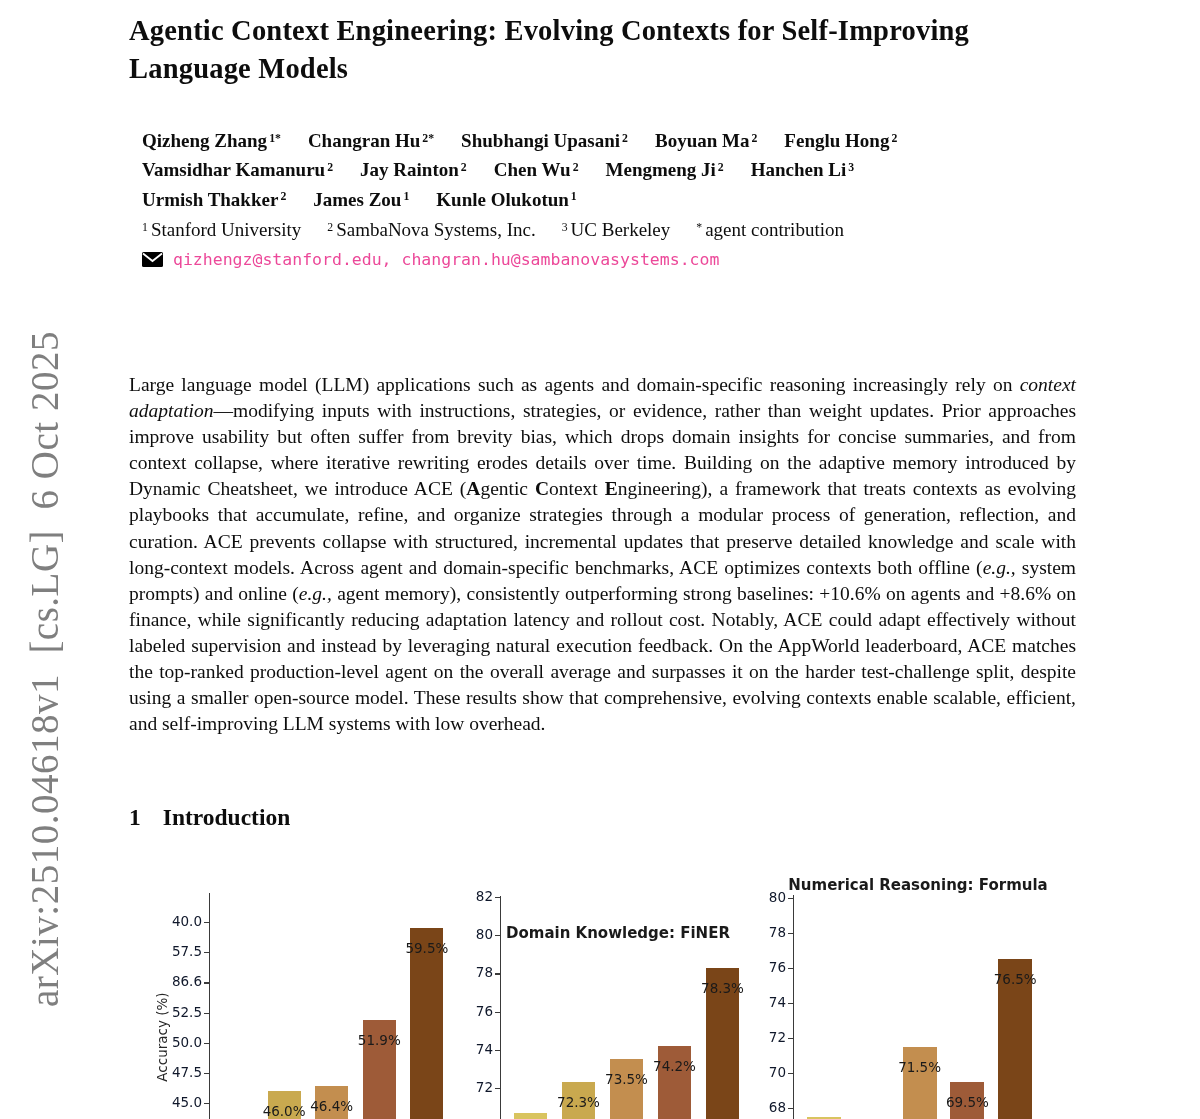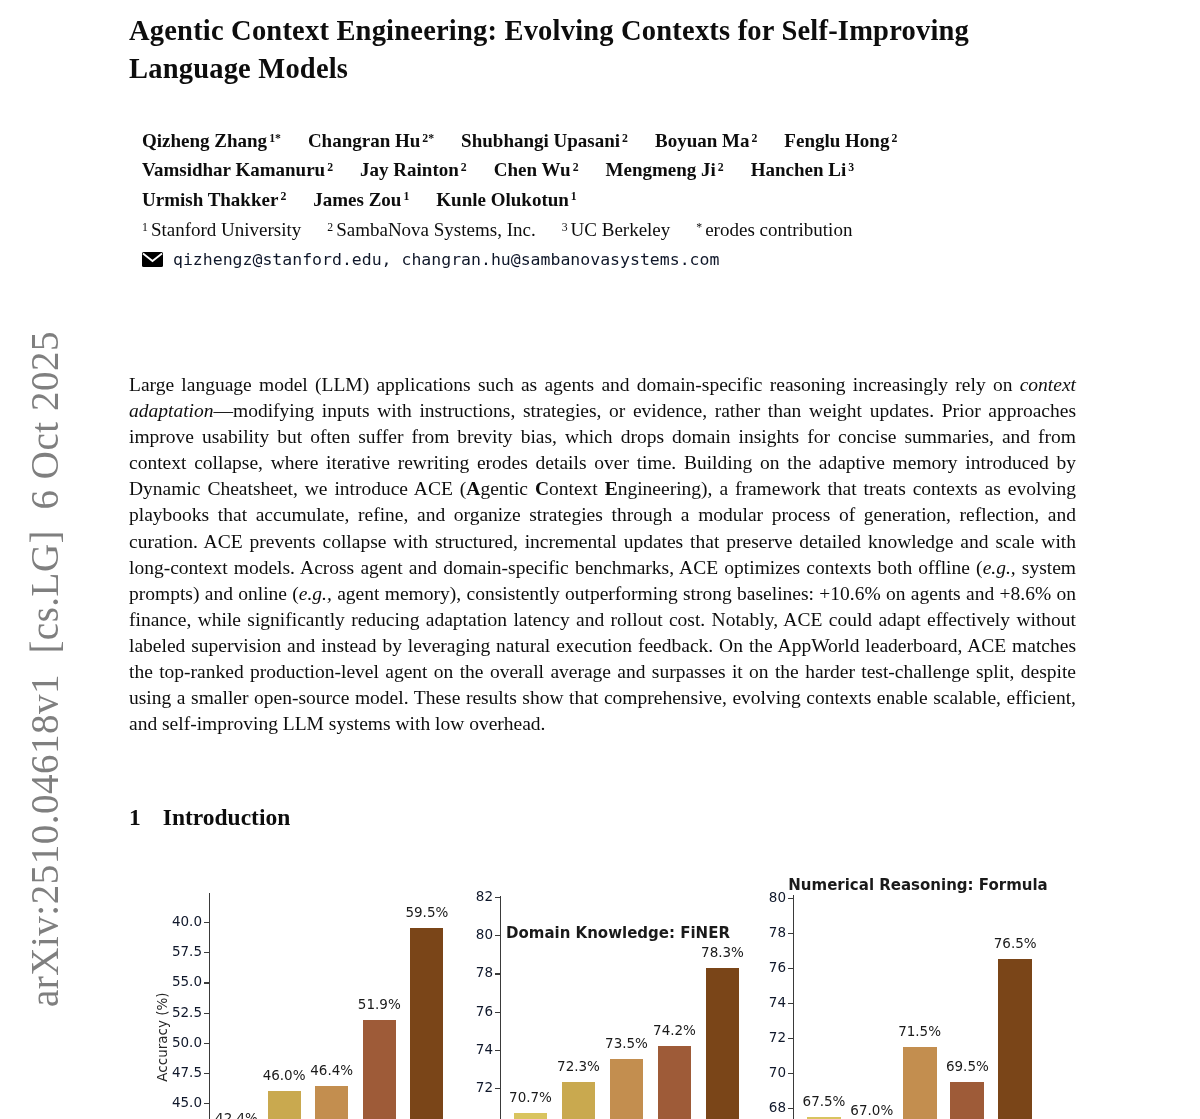--- a/index.html
+++ b/index.html
@@ -17,56 +17,56 @@
            font-size:19px;font-weight:bold;line-height:26.3px;}
   .author{margin-right:27px;white-space:nowrap;}
   .sup{font-size:0.62em;position:relative;top:-0.45em;margin-left:2px;}
 
   .affils{position:absolute;left:142px;top:219px;width:940px;font-size:19px;}
   .affil{margin-right:26px;white-space:nowrap;}
   .affil .sup{margin-left:0;margin-right:3px;}
 
   .email-row{position:absolute;left:142px;top:250px;display:flex;align-items:center;}
   .email-row svg{margin-right:10px;}
-  .email{font-family:"DejaVu Sans Mono",monospace;font-size:16.5px;color:#0f172a;}
+  .email{font-family:"DejaVu Sans Mono",monospace;font-size:16.5px;color:#ec4899;}
 
   .abs-head{position:absolute;left:129px;top:334px;width:947px;text-align:center;
             font-size:20.5px;font-weight:bold;}
   .abstract{position:absolute;left:129px;top:372px;width:947px;margin:0;
             font-size:19.5px;line-height:26.1px;text-align:justify;}
 
   .section{position:absolute;left:129px;top:804px;margin:0;font-size:23.5px;font-weight:bold;}
   .secnum{margin-right:22px;}
 
   .chart{position:absolute;height:430px;font-family:"DejaVu Sans",sans-serif;color:#262626;}
   .c-title{position:absolute;text-align:center;font-size:15px;font-weight:bold;color:#1a1a1a;white-space:nowrap;}
   .c-spine{position:absolute;width:1.3px;background:#3a3a3a;}
   .c-tickmark{position:absolute;height:1.3px;width:5px;background:#3a3a3a;}
   .c-ticklabel{position:absolute;width:50px;text-align:right;font-size:13.5px;color:#0f172a;}
   .c-bar{position:absolute;}
-  .c-barlabel{position:absolute;width:80px;text-align:center;font-size:13.5px;color:#1a1a1a;}
+  .c-barlabel{position:absolute;width:80px;text-align:center;font-size:13.5px;color:#1a1a1a;margin-top:36px;}
   .c-ylabel{position:absolute;width:160px;height:18px;text-align:center;font-size:13.5px;
             transform:rotate(-90deg);color:#262626;}
 </style>
 </head>
 <body>
 
 <div class="page">
 
   <div class="watermark">arXiv:2510.04618v1  [cs.LG]  6 Oct 2025</div>
 
   <h1 class="title">Agentic Context Engineering: Evolving Contexts for Self-Improving Language Models</h1>
 
   <div class="authors" id="authors">
       <div class="author-line"><span class="author"><span>Qizheng Zhang</span><span class="sup">1*</span></span><span class="author"><span>Changran Hu</span><span class="sup">2*</span></span><span class="author"><span>Shubhangi Upasani</span><span class="sup">2</span></span><span class="author"><span>Boyuan Ma</span><span class="sup">2</span></span><span class="author"><span>Fenglu Hong</span><span class="sup">2</span></span></div>
       <div class="author-line"><span class="author"><span>Vamsidhar Kamanuru</span><span class="sup">2</span></span><span class="author"><span>Jay Rainton</span><span class="sup">2</span></span><span class="author"><span>Chen Wu</span><span class="sup">2</span></span><span class="author"><span>Mengmeng Ji</span><span class="sup">2</span></span><span class="author"><span>Hanchen Li</span><span class="sup">3</span></span></div>
       <div class="author-line"><span class="author"><span>Urmish Thakker</span><span class="sup">2</span></span><span class="author"><span>James Zou</span><span class="sup">1</span></span><span class="author"><span>Kunle Olukotun</span><span class="sup">1</span></span></div>
     </div>
 
-  <div class="affils" id="affils"><span class="affil"><span class="sup">1</span><span>Stanford University</span></span><span class="affil"><span class="sup">2</span><span>SambaNova Systems, Inc.</span></span><span class="affil"><span class="sup">3</span><span>UC Berkeley</span></span><span class="affil"><span class="sup">*</span><span>erodes contribution</span></span></div>
+  <div class="affils" id="affils"><span class="affil"><span class="sup">1</span><span>Stanford University</span></span><span class="affil"><span class="sup">2</span><span>SambaNova Systems, Inc.</span></span><span class="affil"><span class="sup">3</span><span>UC Berkeley</span></span><span class="affil"><span class="sup">*</span><span>agent contribution</span></span></div>
 
   <div class="email-row">
     <svg width="21" height="15" viewBox="0 0 21 15">
       <rect x="0" y="0" width="21" height="15" rx="1.5" fill="#000"></rect>
       <path d="M1 1.5 L10.5 9 L20 1.5" stroke="#fff" stroke-width="1.8" fill="none"></path>
     </svg>
     <span class="email">qizhengz@stanford.edu, changran.hu@sambanovasystems.com</span>
   </div>
 
 
@@ -77,21 +77,21 @@
   </h2>
 
   <div id="charts">
       <div class="chart" style="left: 130px; top: 860px; width: 352px;">
         <div class="c-ylabel" style="left: -47px; top: 168px;">Accuracy (%)</div>
         <div class="c-spine" style="left: 79px; top: 33px; height: 397px;"></div>
         <div class="c-ticklabel" style="left: 22px; top: 53px;">40.0</div>
         <div class="c-tickmark" style="left: 74px; top: 62px;"></div>
         <div class="c-ticklabel" style="left: 22px; top: 83.175px;">57.5</div>
         <div class="c-tickmark" style="left: 74px; top: 92.175px;"></div>
-        <div class="c-ticklabel" style="left: 22px; top: 113.35px;">55.0</div>
+        <div class="c-ticklabel" style="left: 22px; top: 113.35px;">86.6</div>
         <div class="c-tickmark" style="left: 74px; top: 122.35px;"></div>
         <div class="c-ticklabel" style="left: 22px; top: 143.525px;">52.5</div>
         <div class="c-tickmark" style="left: 74px; top: 152.525px;"></div>
         <div class="c-ticklabel" style="left: 22px; top: 173.7px;">50.0</div>
         <div class="c-tickmark" style="left: 74px; top: 182.7px;"></div>
         <div class="c-ticklabel" style="left: 22px; top: 203.875px;">47.5</div>
         <div class="c-tickmark" style="left: 74px; top: 212.875px;"></div>
         <div class="c-ticklabel" style="left: 22px; top: 234.05px;">45.0</div>
         <div class="c-tickmark" style="left: 74px; top: 243.05px;"></div>
         <div class="c-barlabel" style="left: 66.5px; top: 250.432px;">42.4%</div>

